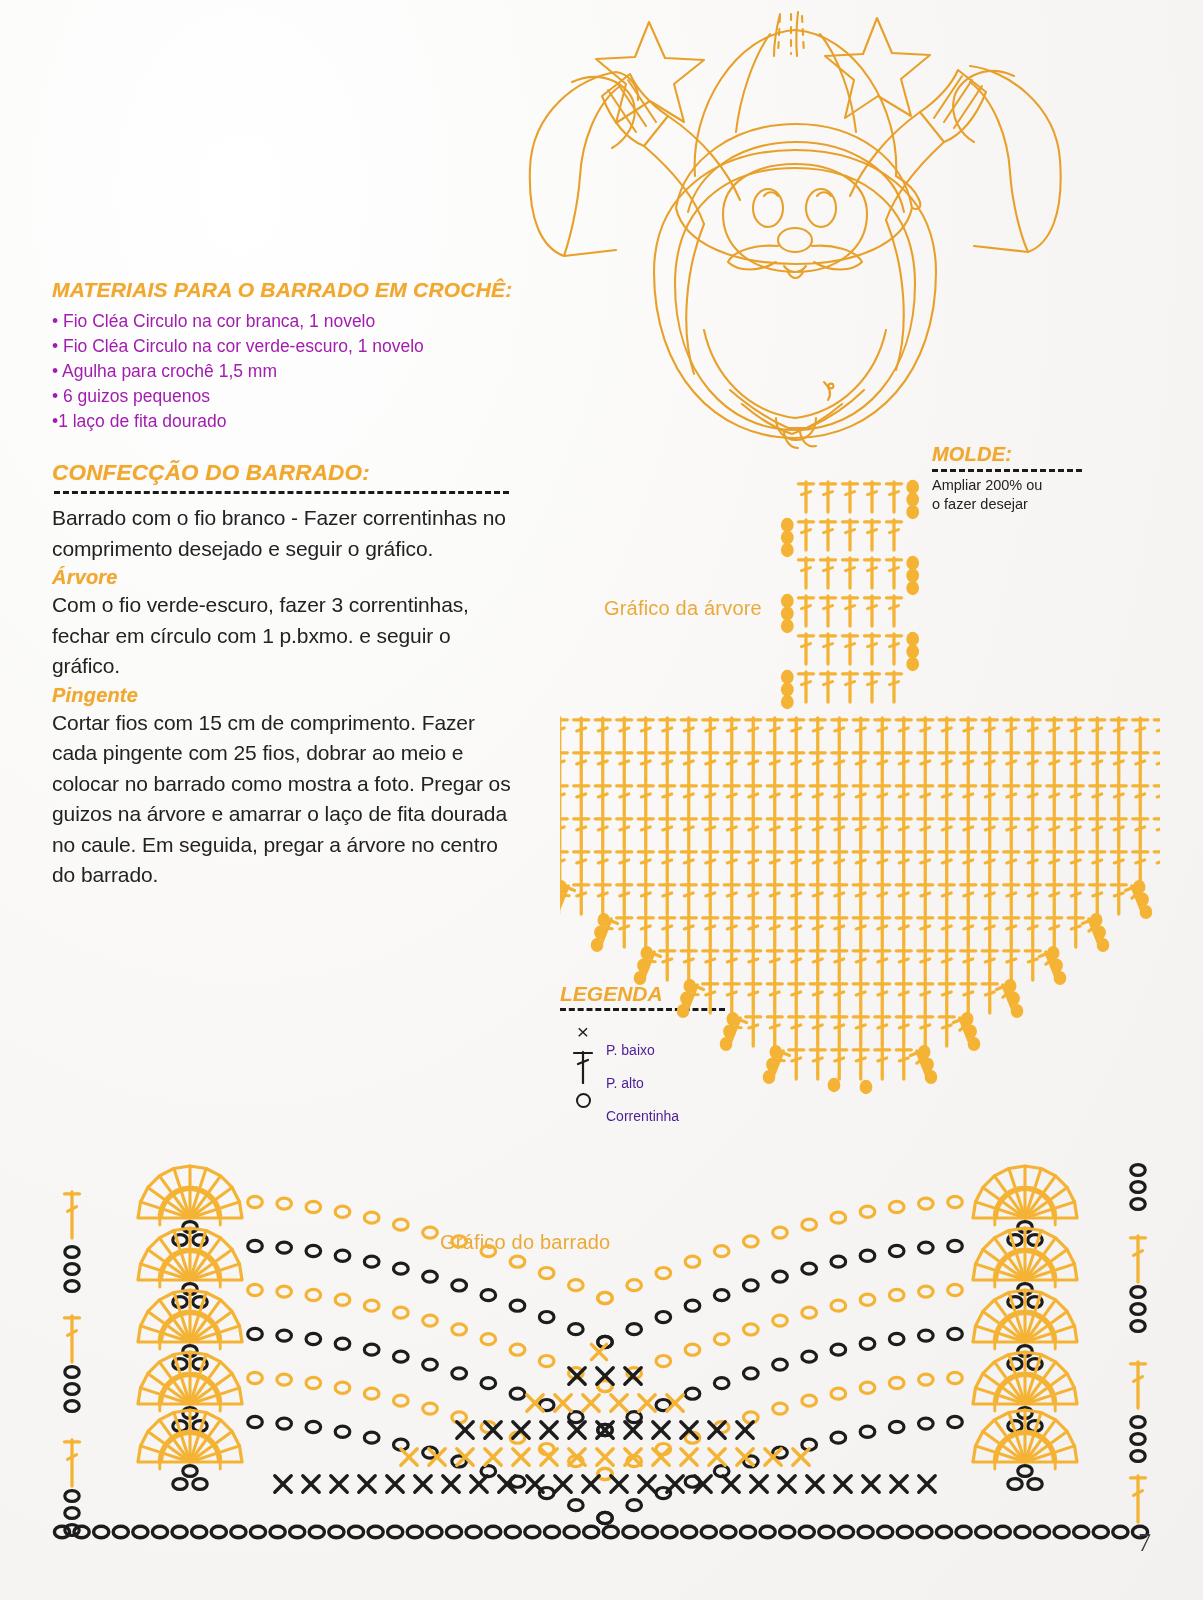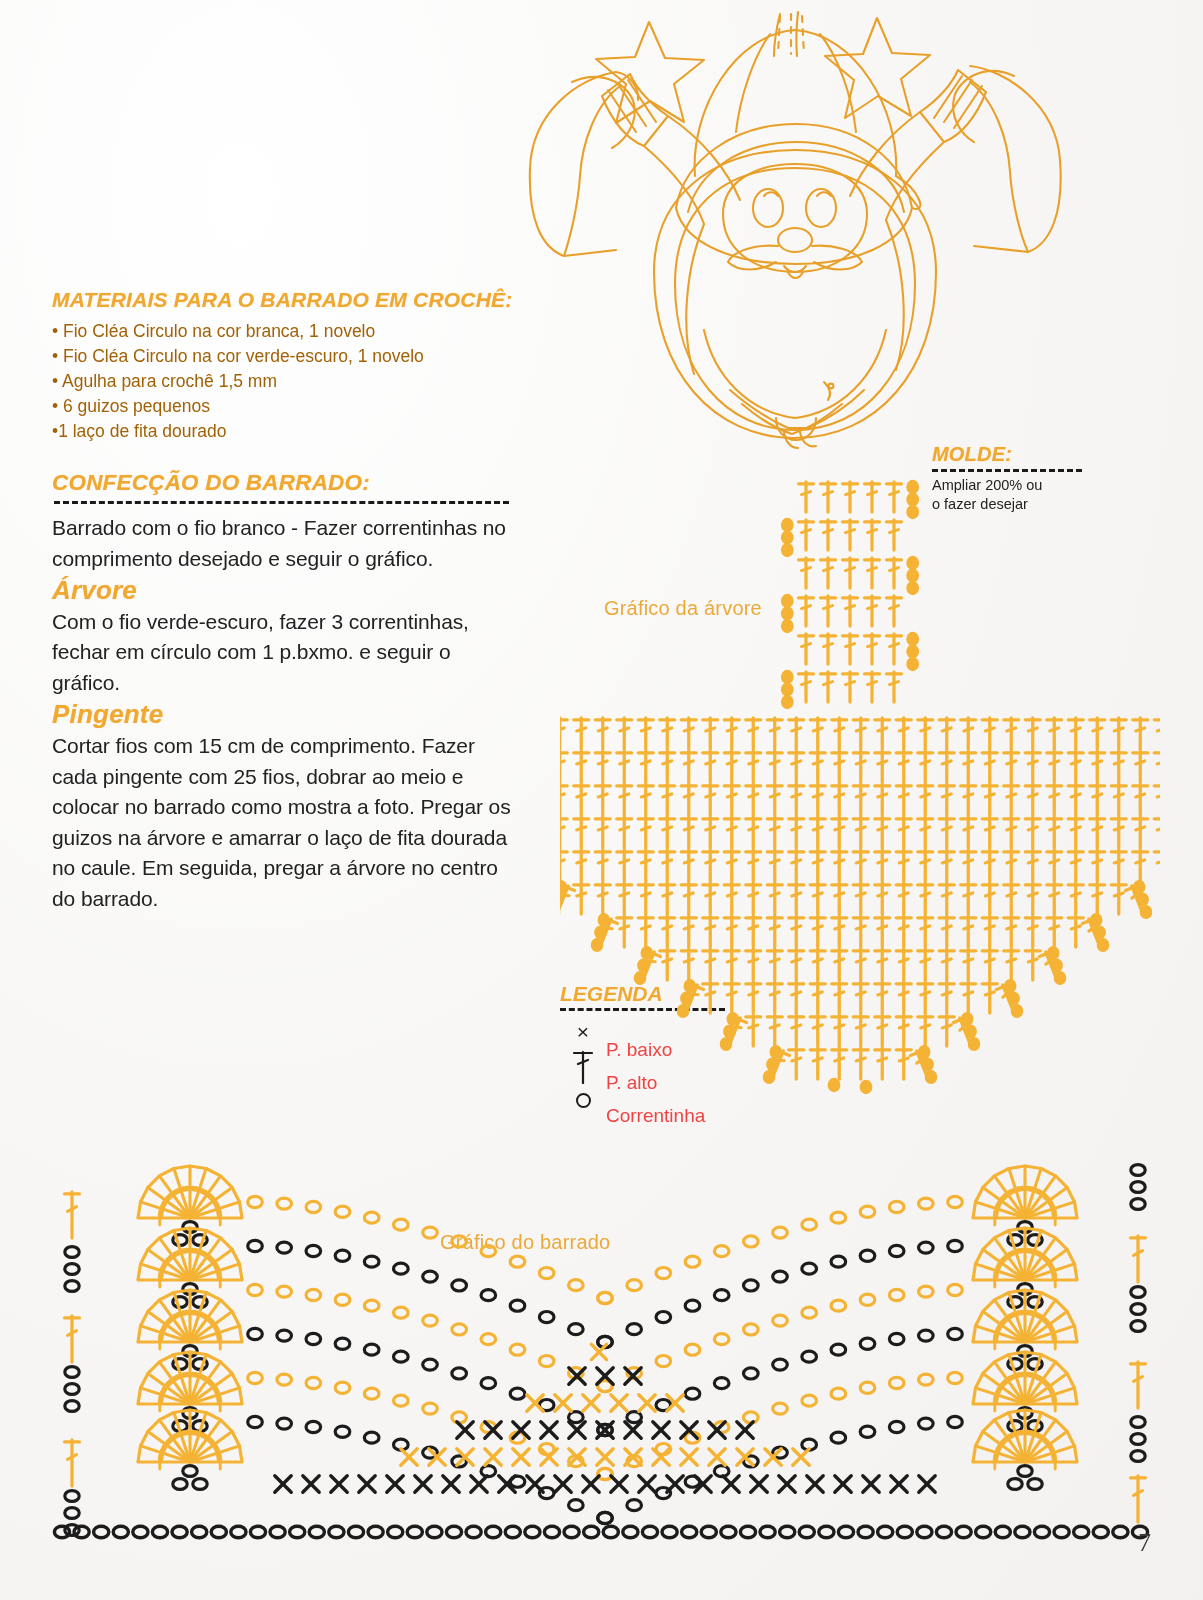--- a/index.html
+++ b/index.html
@@ -9,55 +9,55 @@
     font-family:"Liberation Sans", sans-serif;
     color:#231f20;
   }
   
   .paper-tex{position:absolute;inset:0;
     background:
       radial-gradient(ellipse at 20% 12%, #ffffff 0%, #f7f6f4 55%, #f2f1ef 100%);
     pointer-events:none;}
 
   
-  .left-col{position:absolute;left:52px;top:288px;width:470px;}
+  .left-col{position:absolute;left:52px;top:278px;width:470px;}
   .sec-head{
     font-style:italic;font-weight:bold;letter-spacing:.2px;
     color:#f0a830;font-size:21.5px;line-height:1.15;
     text-shadow:0 0 1px rgba(240,168,48,.5);
   }
   .mat-head{font-size:21px;margin-bottom:7px;}
   .mat-list{list-style:none;margin:0;padding:0;}
-  .mat-list li{font-size:17.5px;line-height:25px;color:#a16207;}
+  .mat-list li{font-size:17.5px;line-height:25px;color:#a21caf;}
   .dashline{
     height:0;border-top:3px dashed #1a1a1a;margin:5px 0 9px 2px;width:455px;
   }
   .conf-head{font-size:22.5px;margin-top:26px;}
   .body-p{font-size:21px;line-height:30.5px;color:#222;margin:0 0 1px 0;
           letter-spacing:-.1px;}
-  .sub-head{font-size:26px;margin:2px 0 1px 0;}
+  .sub-head{font-size:20px;margin:2px 0 1px 0;}
 
   
   .molde{position:absolute;left:932px;top:443px;width:185px;}
   .molde-head{font-size:20px;}
   .molde .dashline{width:150px;border-top-width:3px;margin:3px 0 4px 0;}
   .molde-sub{font-size:14.5px;line-height:19px;color:#232323;}
 
   
   .cap{position:absolute;color:#eba93a;font-size:20px;letter-spacing:.2px;margin-top:48px;}
   .cap-arvore{left:604px;top:549px;}
   .cap-barrado{left:440px;top:1183px;}
 
   
   .legenda{position:absolute;left:560px;top:982px;width:210px;}
   .legenda .lg-head{font-size:21px;font-style:italic;font-weight:bold;color:#f0a830;}
   .legenda .dashline{width:165px;margin:2px 0 4px 0;}
   .lg-row{display:flex;align-items:center;height:33px;}
   .lg-sym{width:46px;text-align:center;flex:0 0 46px;position:relative;height:30px;}
-  .lg-txt{font-size:19px;color:#ef4444;margin-top:36px;}
+  .lg-txt{font-size:14px;color:#4c1d95;margin-top:36px;}
   .sym-x{font-size:21px;color:#1c1c1c;line-height:30px;}
   .sym-ring{width:11px;height:11px;border:2.5px solid #1c1c1c;border-radius:50%;
             margin:10px auto 0 auto;}
   .sym-talo{position:absolute;left:50%;top:0;transform:translateX(-50%);}
 
   
   .chart-svg{position:absolute;}
   #tree-chart{left:560px;top:470px;}
   #border-chart{left:40px;top:1140px;}
   #santa{position:absolute;left:508px;top:0px;}

